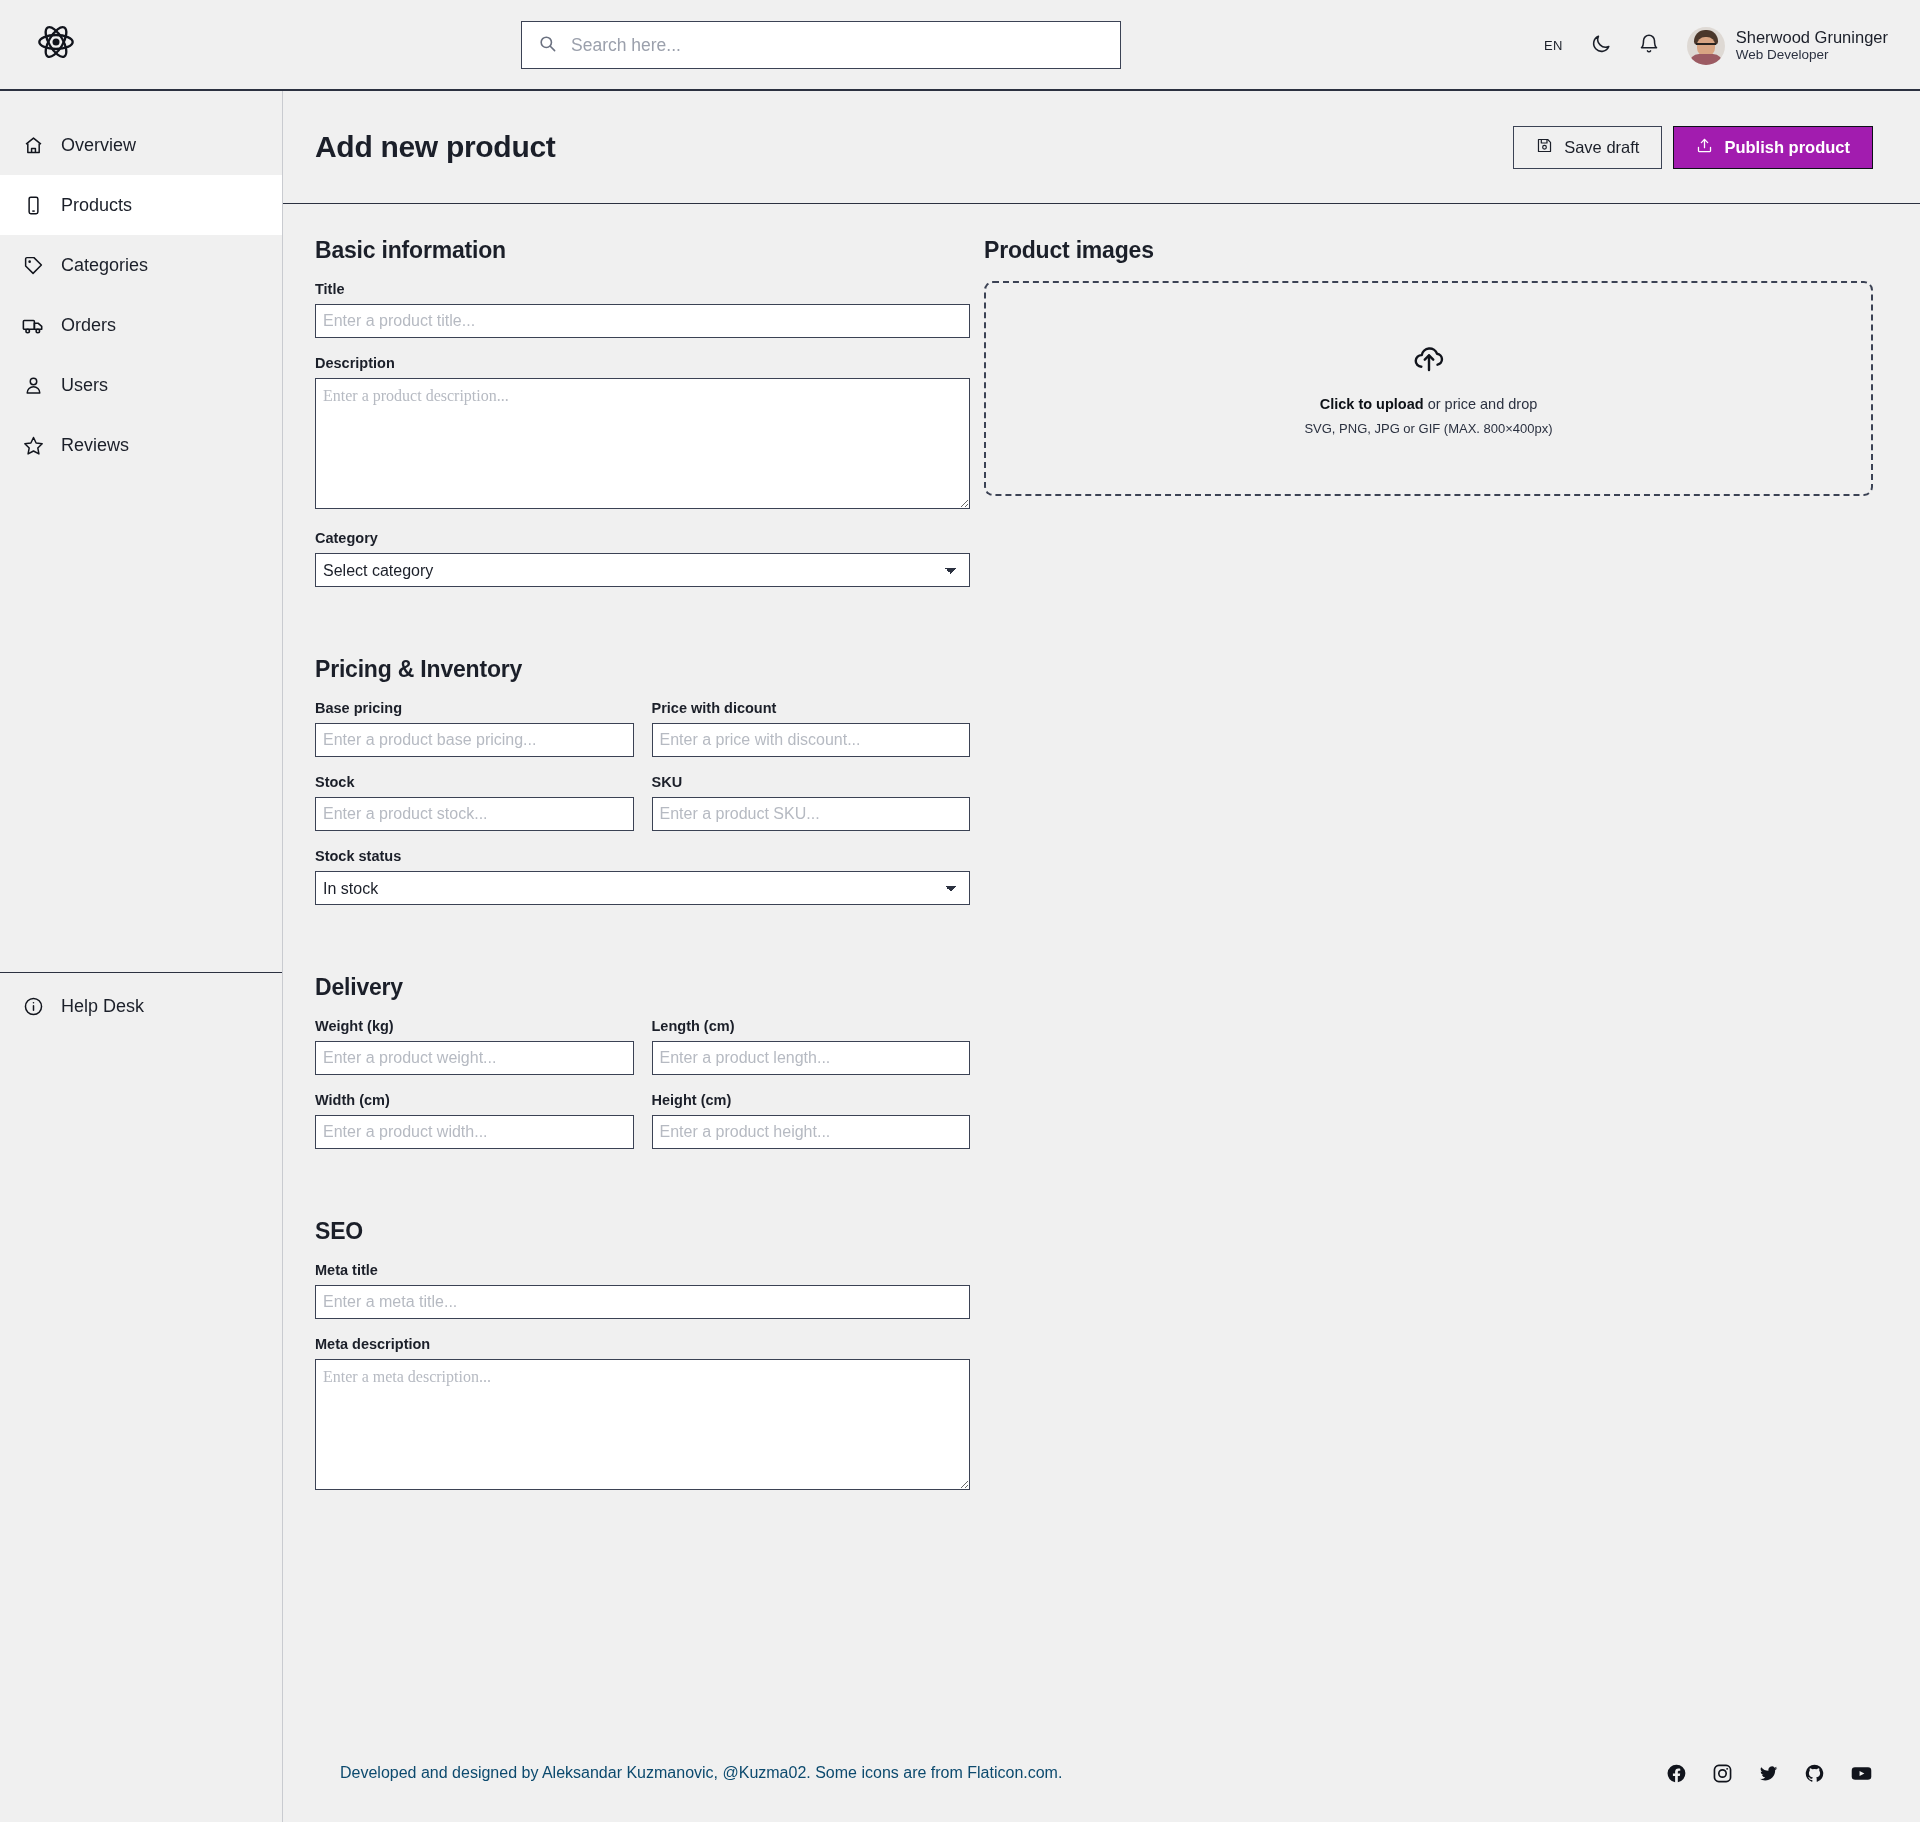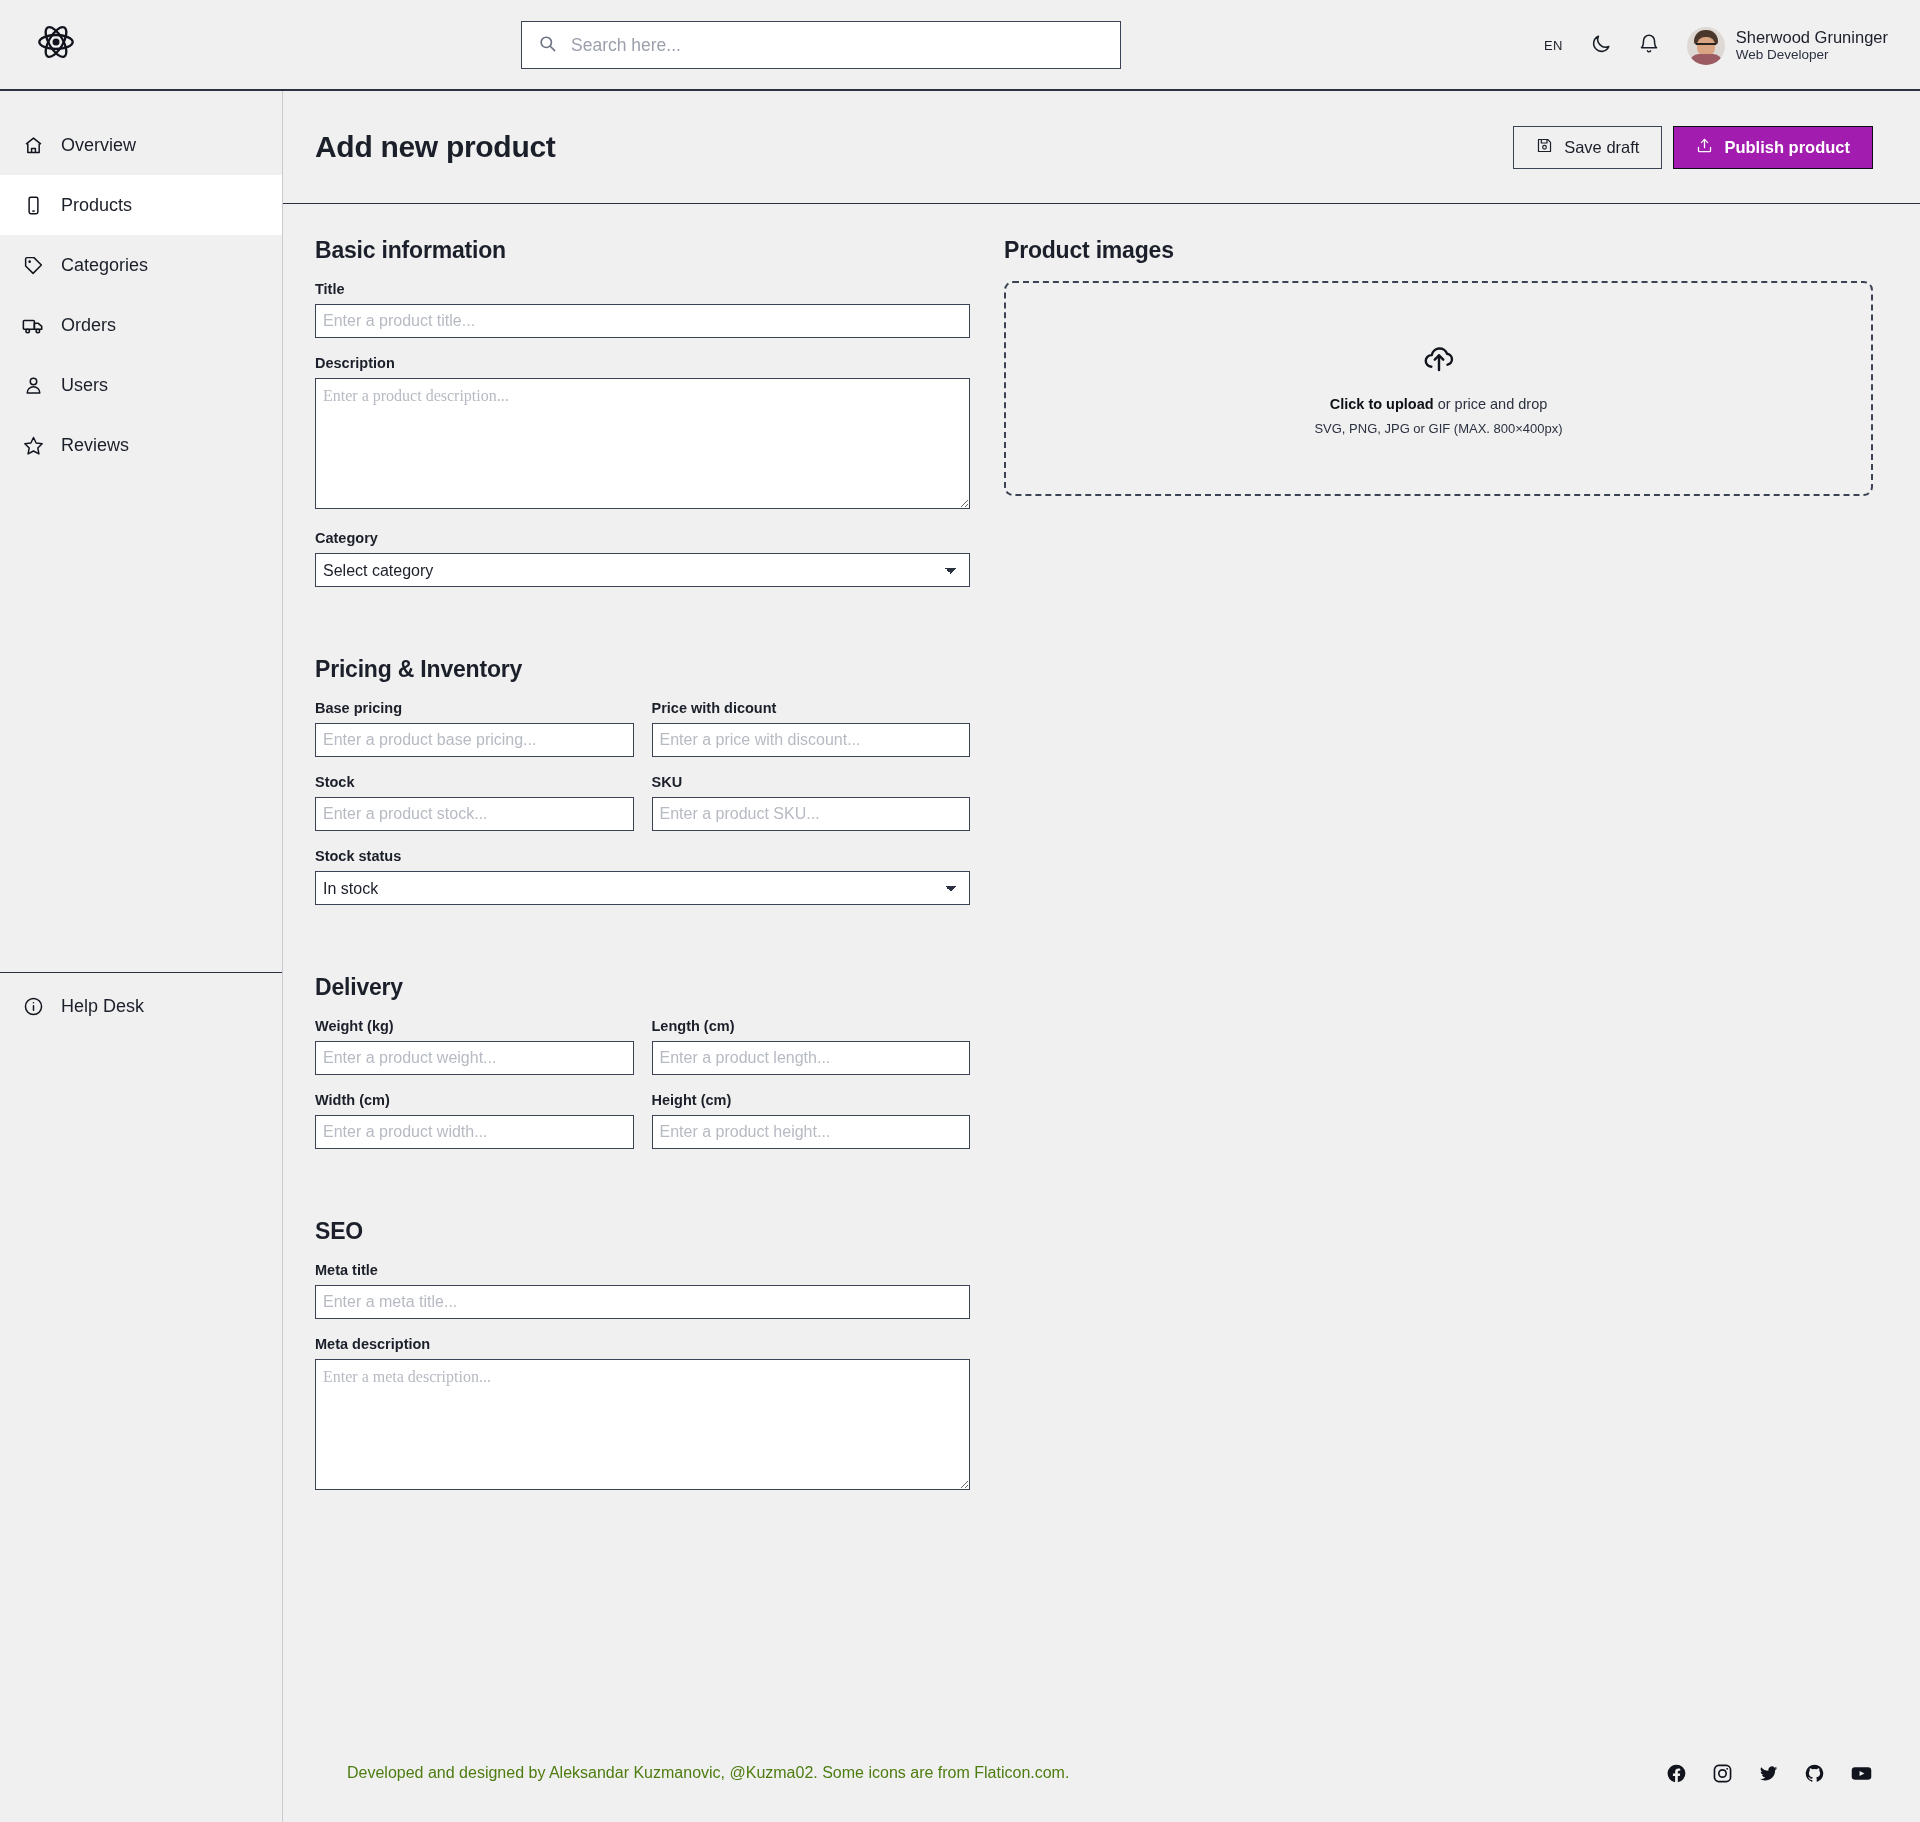--- a/index.html
+++ b/index.html
@@ -104,21 +104,21 @@
   .head-actions { margin-left: auto; display: flex; gap: 11px; }
   .btn {
     display: flex; align-items: center; gap: 11px;
     height: 43px; padding: 16px 22px;
     font-size: 16.5px; cursor: pointer;
     font-family: "Liberation Sans", sans-serif;
   }
   .btn-outline { background: #f0f0f0; border: 1.5px solid #3b4254; color: #1b1f29; }
   .btn-dark { background: #a21caf; border: 1.5px solid #0d1117; color: #ffffff; font-weight: bold; }
 
-  .content { display: flex; padding: 33px 47px 0 32px; gap: 34px; }
+  .content { display: flex; padding: 33px 47px 0 32px; gap: 14px; }
   .col-left { width: 655px; flex: 0 0 655px; }
   .col-right { flex: 1 1 auto; }
 
   .section-title { font-size: 23px; font-weight: bold; margin-bottom: 17px; letter-spacing: -.2px; }
   .section-gap { height: 52px; }
   .field { margin-bottom: 17px; }
   .field-label { font-size: 14.5px; font-weight: bold; margin-bottom: 7px; display: block; }
   .inp, .ta, .sel {
     width: 100%;
     border: 1.5px solid #3b4254;
@@ -154,21 +154,21 @@
   .dz-main { font-size: 14.5px; color: #2b3140; }
   .dz-main b { font-weight: bold; color: #0d1117; }
   .dz-sub { font-size: 13px; color: #2b3140; margin-top: 9px; }
 
   
   .footer {
     position: absolute; left: 0; right: 0; bottom: 0;
     height: 98px; display: flex; align-items: center;
     padding: 0 47px 0 32px;
   }
-  .footer-text { font-size: 16px; color: #4d7c0f; margin-left: 32px; }
+  .footer-text { font-size: 16px; color: #0c4a6e; margin-left: 25px; }
   .socials { margin-left: auto; display: flex; gap: 25px; align-items: center; }
   .socials span { cursor: pointer; display: flex; }
 </style>
 </head>
 <body>
 
 <div class="topbar">
 
   <div class="logo-wrap">
     <span>

